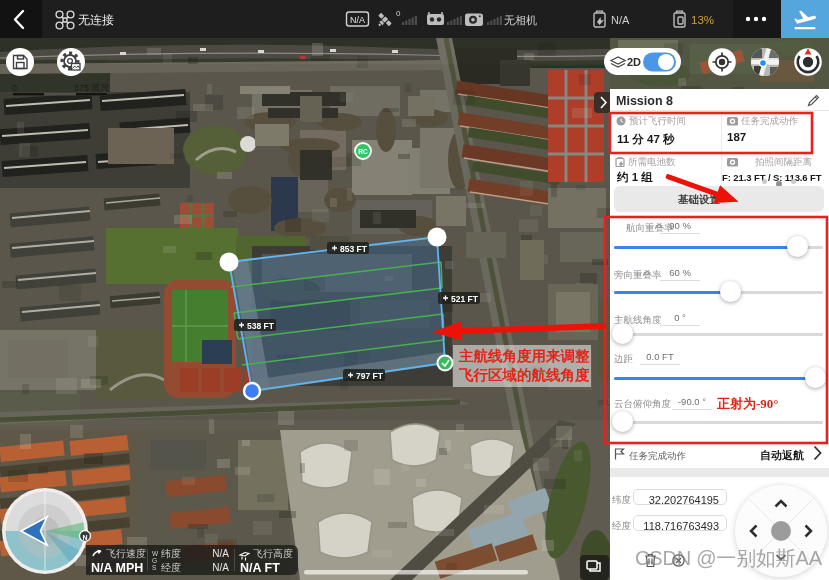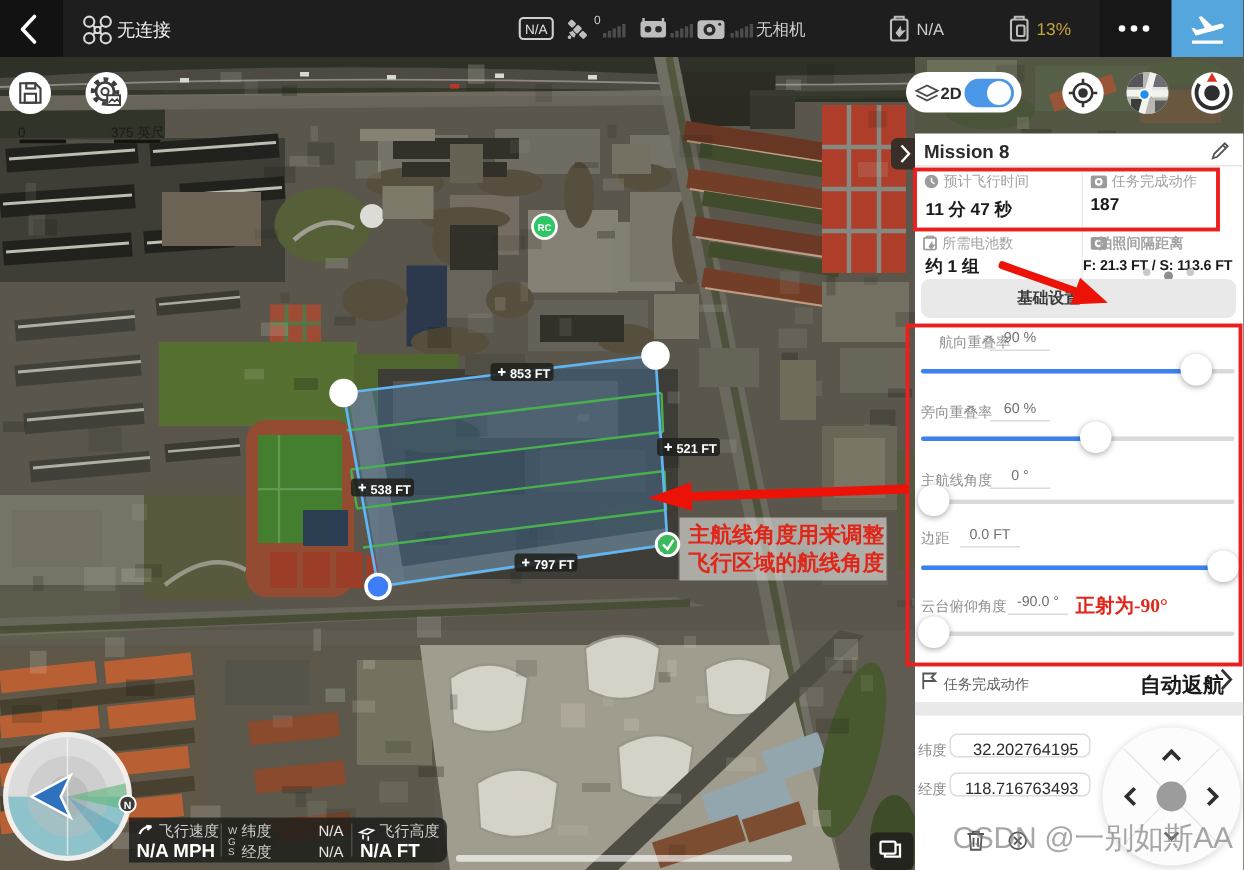--- a/index.html
+++ b/index.html
@@ -668,21 +668,21 @@
   <div class="abs lbl" style="left:18px;top:67px;">所需电池数</div>
 
   <div class="abs val" style="left:7px;top:81px;">约 1 组</div>
 
   <svg class="abs" style="left:117px;top:68px;" width="11" height="10" viewBox="0 0 11 10">
     <rect x="0" y="1" width="11" height="8.5" rx="1.5" fill="#9b9b9b"></rect>
       <circle cx="5.5" cy="5.2" r="2.6" fill="#fff"></circle>
       <circle cx="5.5" cy="5.2" r="1.2" fill="#9b9b9b"></circle>
   </svg>
 
-  <div class="abs lbl" style="left:122px;top:67px;font-weight:bold;">拍照间隔距离</div>
+  <div class="abs lbl" style="left:145px;top:67px;">拍照间隔距离</div>
 
   <div class="abs" style="left:112px;top:83px;font-size:9.5px;font-weight:bold;color:#1a1a1a;white-space:nowrap;letter-spacing:-0.1px;">F: 21.3 FT / S: 113.6 FT</div>
 
   <div class="abs" style="left:152px;top:90px;width:5px;height:5px;border-radius:50%;background:#c9c9c9;"></div>
   <div class="abs" style="left:166px;top:92px;width:6px;height:6px;border-radius:50%;background:#8f8f8f;"></div>
   <div class="abs" style="left:181px;top:90px;width:5px;height:5px;border-radius:50%;background:#c9c9c9;"></div>
 
   <div class="abs" style="left:4px;top:97px;width:210px;height:26px;background:#e9e9e9;border-radius:6px;"></div>
 
   <div class="abs" style="left:4px;top:97px;width:106px;height:26px;line-height:26px;text-align:right;font-size:10.5px;font-weight:bold;color:#3c3c3c;">基础设置</div>
@@ -722,21 +722,21 @@
 
   <div class="abs trk" style="left:4px;top:332px;"></div>
   <div class="abs knob" style="left:2px;top:322px;"></div>
 
   <svg class="abs" style="left:4px;top:359px;" width="11" height="12" viewBox="0 0 11 12">
     <path d="M1.5 11.5 V1 l8 0 l-2.5 2.5 l2.5 2.5 l-8 0" stroke="#555" stroke-width="1.2" fill="none"></path>
   </svg>
 
   <div class="abs" style="left:19px;top:361px;font-size:9.5px;color:#5f5f5f;">任务完成动作</div>
 
-  <div class="abs" style="left:150px;top:359px;font-size:14px;font-weight:bold;color:#1a1a1a;">自动返航</div>
+  <div class="abs" style="left:150px;top:359px;font-size:11px;font-weight:bold;color:#1a1a1a;">自动返航</div>
 
   <svg class="abs" style="left:203px;top:356px;" width="9" height="16" viewBox="0 0 9 16">
     <path d="M1.5 1.5 L7.5 8 L1.5 14.5" stroke="#333" stroke-width="1.8" fill="none"></path>
   </svg>
 
   <div class="abs" style="left:0;top:379px;width:219px;height:9px;background:#e9e9e9;"></div>
 
   <div class="abs" style="left:125px;top:396px;width:92px;height:92px;border-radius:50%;background:#fcfcfc;box-shadow:0 1px 6px rgba(0,0,0,0.18);"></div>
   <svg class="abs" style="left:125px;top:396px;" width="92" height="92" viewBox="0 0 92 92">
     <path d="M14 14 L78 78 M78 14 L14 78" stroke="#e8e8e8" stroke-width="1"></path>

